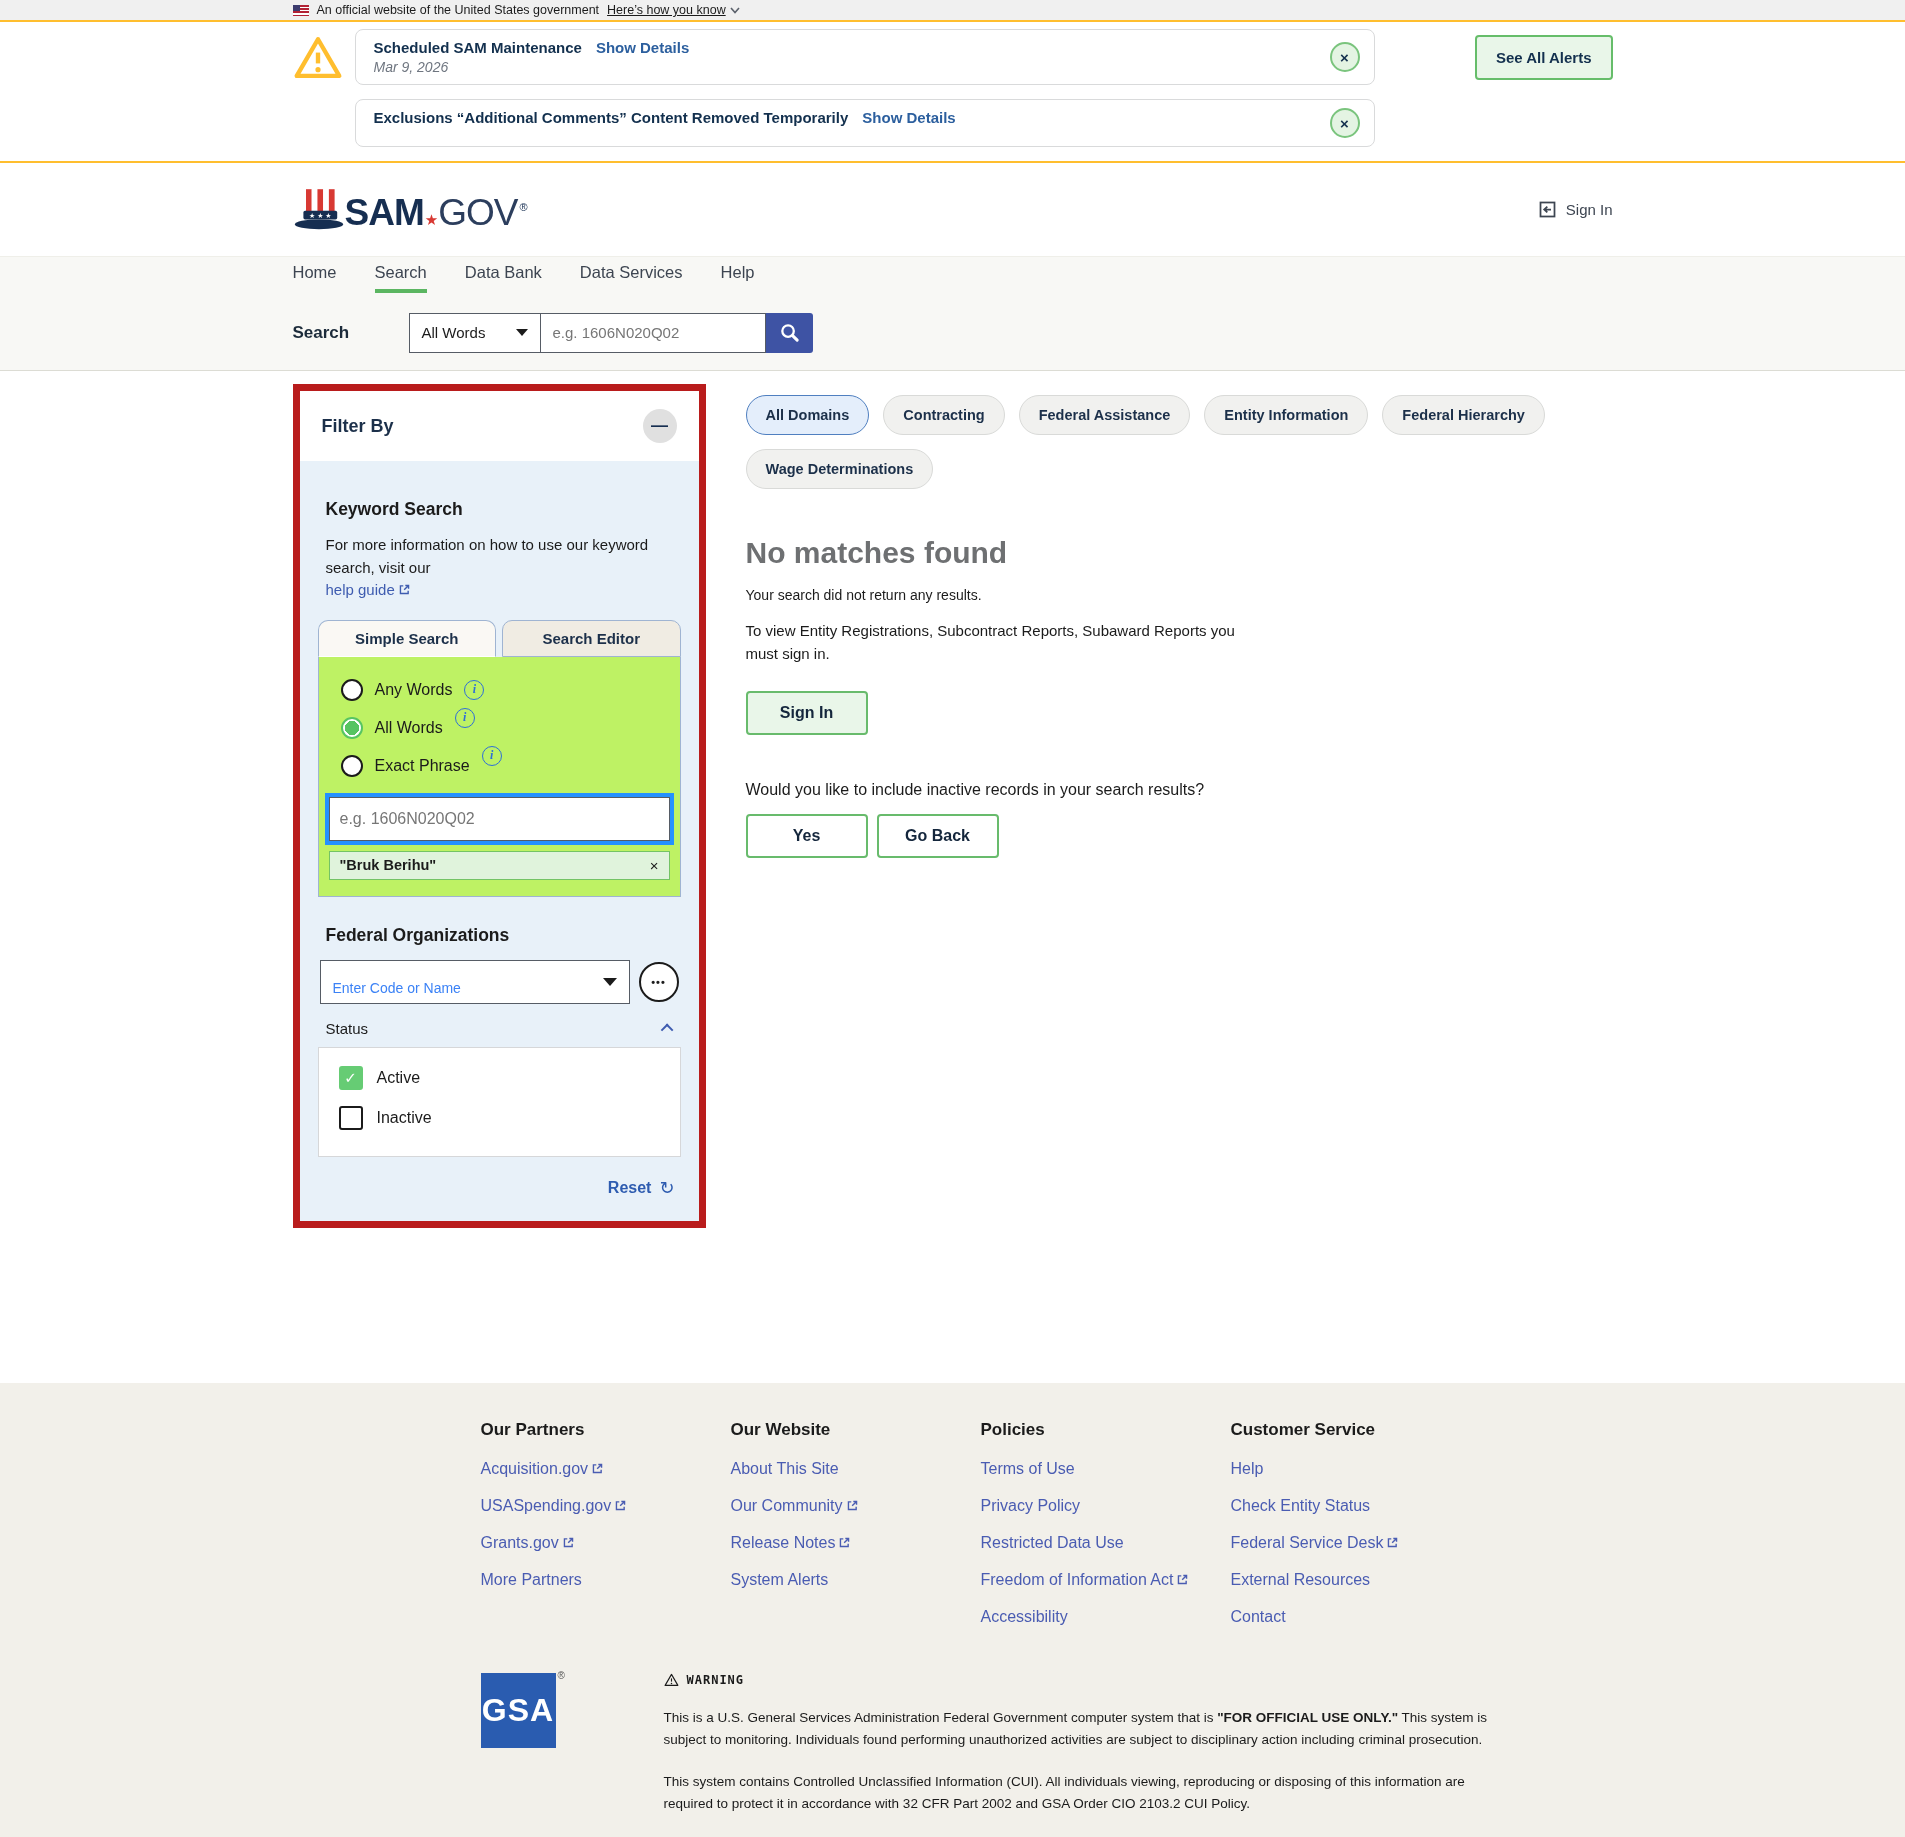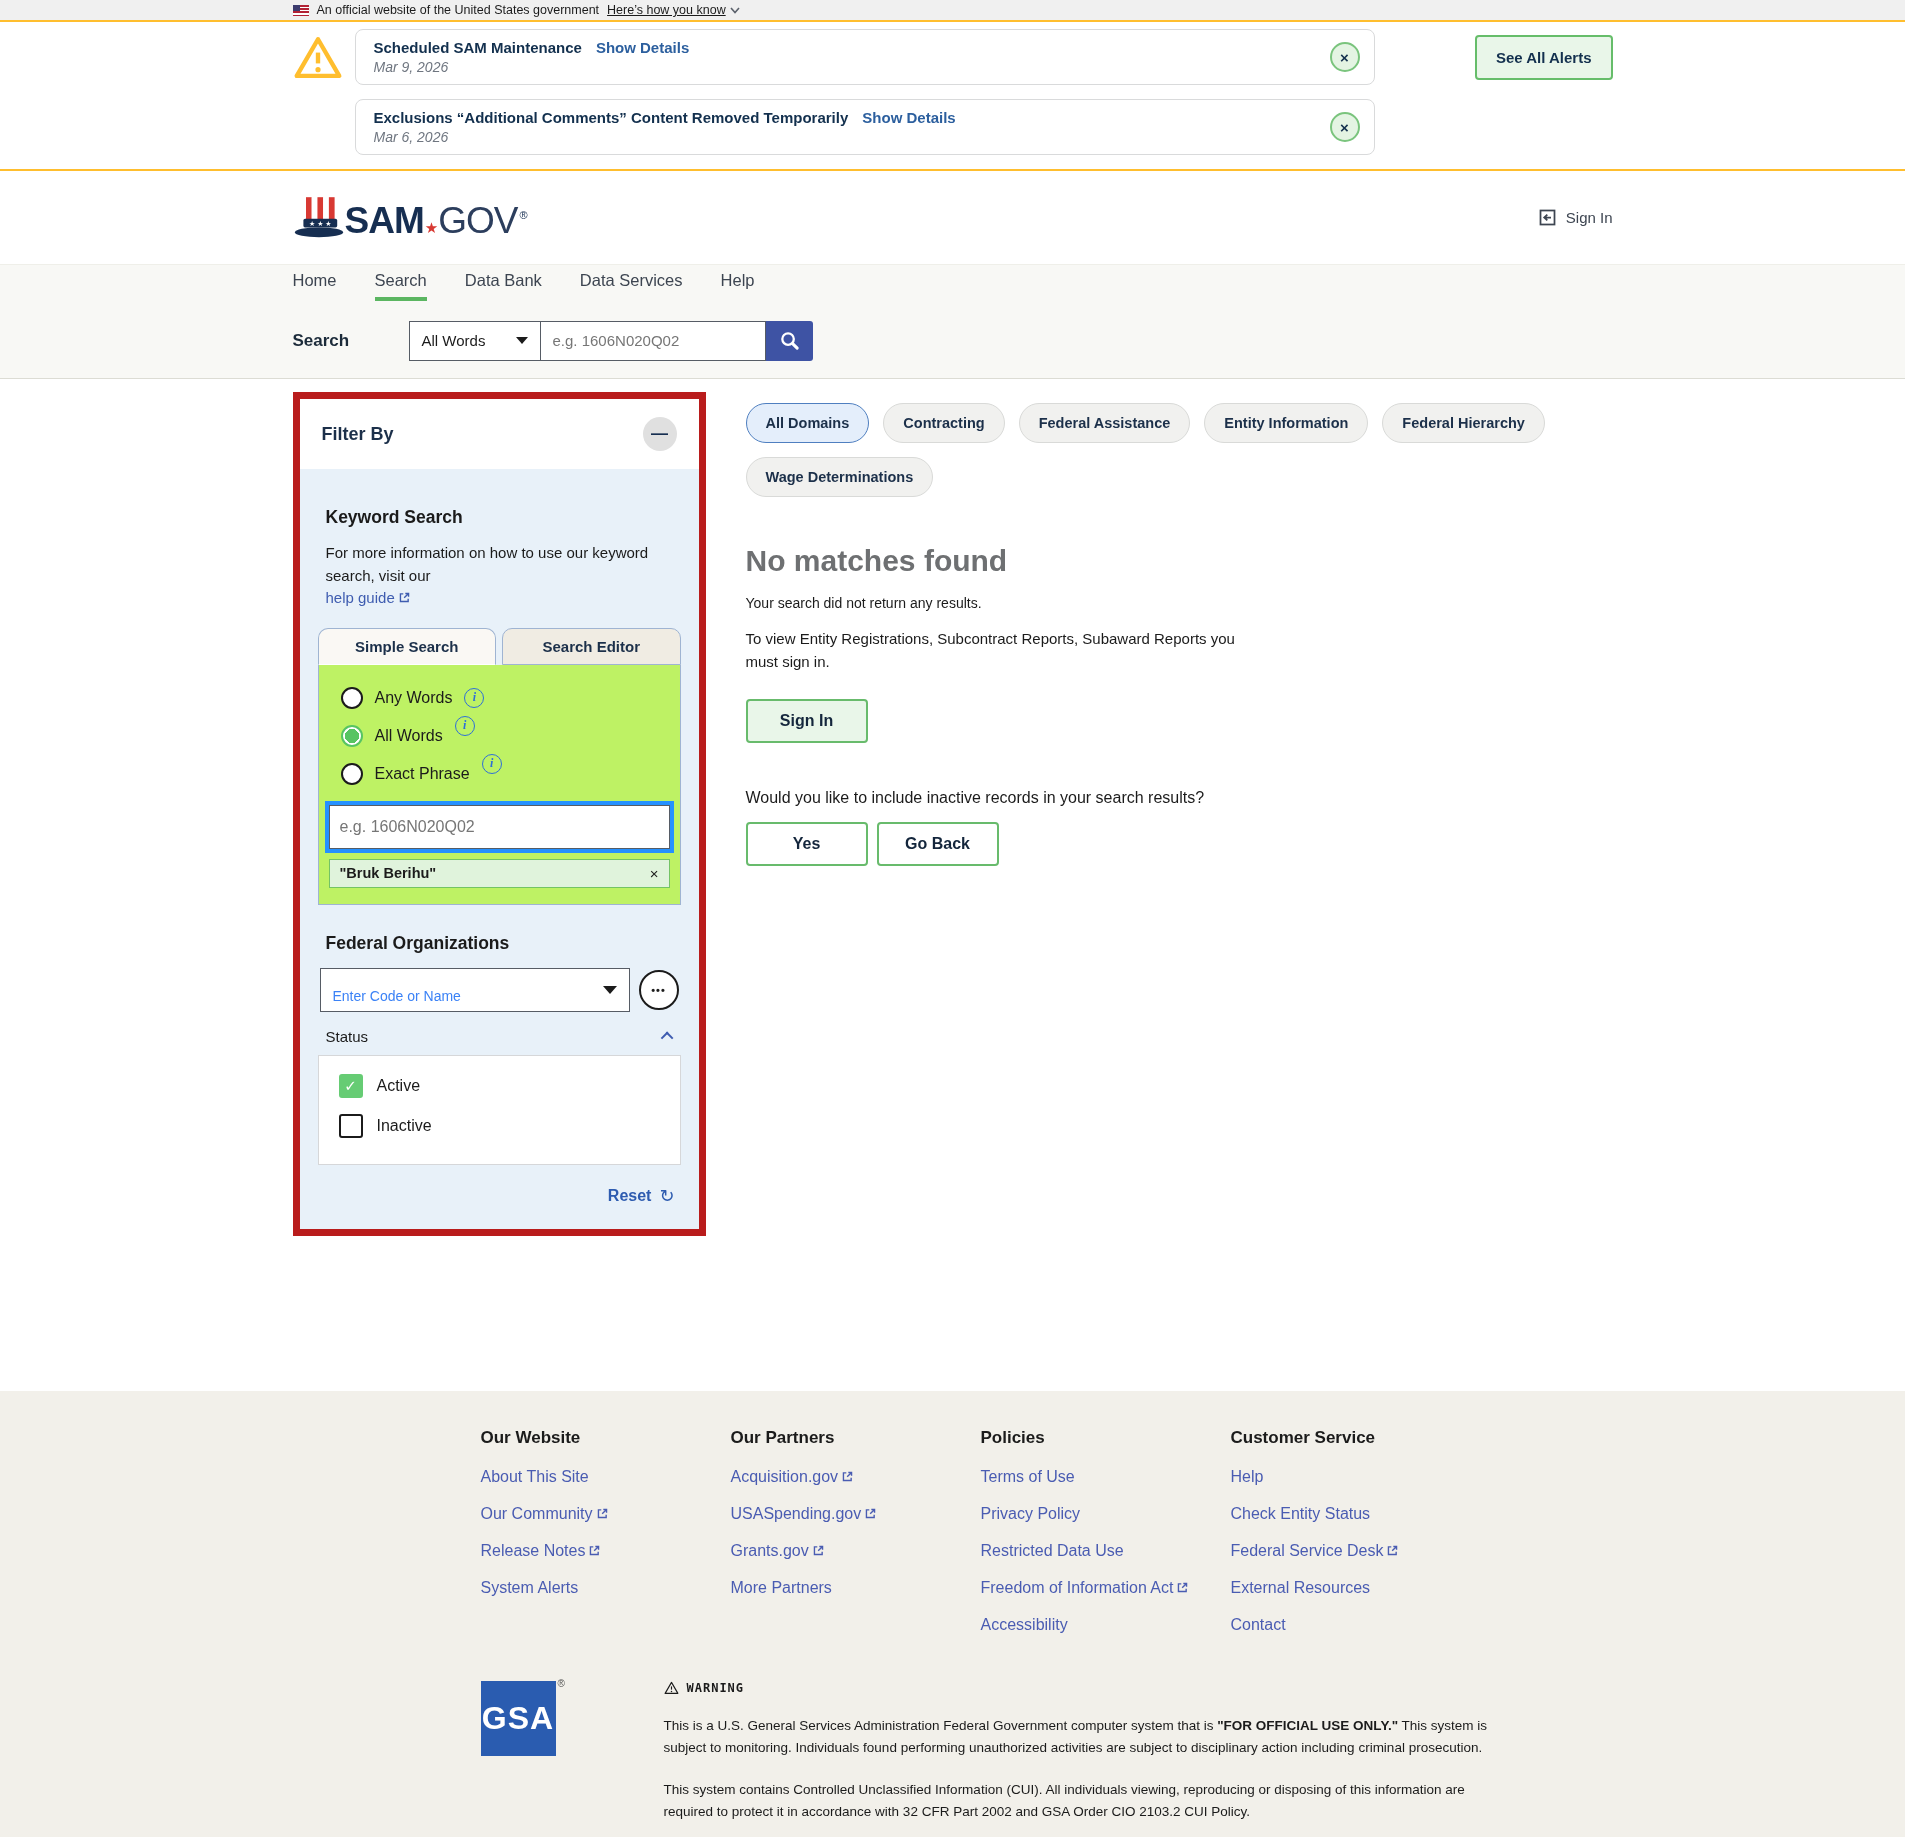--- a/index.html
+++ b/index.html
@@ -188,21 +188,20 @@
         <div class="alert-date">Mar 9, 2026</div>
         <button class="alert-close">
           <span>×</span>
         </button>
       </div>
       <div class="alert-card">
         <div class="alert-title-row">
           <span class="alert-title">Exclusions “Additional Comments” Content Removed Temporarily</span>
           <span class="alert-details">Show Details</span>
         </div>
-        <div class="alert-date">Mar 6, 2026</div>
         <button class="alert-close">
           <span>×</span>
         </button>
       </div>
     </div>
     <button class="see-all-btn">See All Alerts</button>
   </div>
 </div>
 
 <div class="masthead">
@@ -368,48 +367,48 @@
     </div>
 
   </div>
 </div>
 
 <div class="site-footer">
   <div class="container">
     <div class="footer-cols">
 
       <div class="fcol">
+        <div class="fcol-h">Our Partners</div>
+        <span class="flink"><span>Acquisition.gov</span><svg class="ext-ico" width="13" height="13" viewBox="0 0 16 16">
+              <path d="M6.5 3.5 H3 V13 H12.5 V9.5" fill="none" stroke="#4a5cb2" stroke-width="1.7"></path>
+              <path d="M9 3 h4 v4 M13 3 L7.6 8.4" fill="none" stroke="#4a5cb2" stroke-width="1.7"></path>
+            </svg></span>
+        <span class="flink"><span>USASpending.gov</span><svg class="ext-ico" width="13" height="13" viewBox="0 0 16 16">
+              <path d="M6.5 3.5 H3 V13 H12.5 V9.5" fill="none" stroke="#4a5cb2" stroke-width="1.7"></path>
+              <path d="M9 3 h4 v4 M13 3 L7.6 8.4" fill="none" stroke="#4a5cb2" stroke-width="1.7"></path>
+            </svg></span>
+        <span class="flink"><span>Grants.gov</span><svg class="ext-ico" width="13" height="13" viewBox="0 0 16 16">
+              <path d="M6.5 3.5 H3 V13 H12.5 V9.5" fill="none" stroke="#4a5cb2" stroke-width="1.7"></path>
+              <path d="M9 3 h4 v4 M13 3 L7.6 8.4" fill="none" stroke="#4a5cb2" stroke-width="1.7"></path>
+            </svg></span>
+        <span class="flink"><span>More Partners</span></span>
+      </div>
+
+      <div class="fcol">
         <div class="fcol-h">Our Website</div>
         <span class="flink"><span>About This Site</span></span>
         <span class="flink"><span>Our Community</span><svg class="ext-ico" width="13" height="13" viewBox="0 0 16 16">
               <path d="M6.5 3.5 H3 V13 H12.5 V9.5" fill="none" stroke="#4a5cb2" stroke-width="1.7"></path>
               <path d="M9 3 h4 v4 M13 3 L7.6 8.4" fill="none" stroke="#4a5cb2" stroke-width="1.7"></path>
             </svg></span>
         <span class="flink"><span>Release Notes</span><svg class="ext-ico" width="13" height="13" viewBox="0 0 16 16">
               <path d="M6.5 3.5 H3 V13 H12.5 V9.5" fill="none" stroke="#4a5cb2" stroke-width="1.7"></path>
               <path d="M9 3 h4 v4 M13 3 L7.6 8.4" fill="none" stroke="#4a5cb2" stroke-width="1.7"></path>
             </svg></span>
         <span class="flink"><span>System Alerts</span></span>
-      </div>
-
-      <div class="fcol">
-        <div class="fcol-h">Our Partners</div>
-        <span class="flink"><span>Acquisition.gov</span><svg class="ext-ico" width="13" height="13" viewBox="0 0 16 16">
-              <path d="M6.5 3.5 H3 V13 H12.5 V9.5" fill="none" stroke="#4a5cb2" stroke-width="1.7"></path>
-              <path d="M9 3 h4 v4 M13 3 L7.6 8.4" fill="none" stroke="#4a5cb2" stroke-width="1.7"></path>
-            </svg></span>
-        <span class="flink"><span>USASpending.gov</span><svg class="ext-ico" width="13" height="13" viewBox="0 0 16 16">
-              <path d="M6.5 3.5 H3 V13 H12.5 V9.5" fill="none" stroke="#4a5cb2" stroke-width="1.7"></path>
-              <path d="M9 3 h4 v4 M13 3 L7.6 8.4" fill="none" stroke="#4a5cb2" stroke-width="1.7"></path>
-            </svg></span>
-        <span class="flink"><span>Grants.gov</span><svg class="ext-ico" width="13" height="13" viewBox="0 0 16 16">
-              <path d="M6.5 3.5 H3 V13 H12.5 V9.5" fill="none" stroke="#4a5cb2" stroke-width="1.7"></path>
-              <path d="M9 3 h4 v4 M13 3 L7.6 8.4" fill="none" stroke="#4a5cb2" stroke-width="1.7"></path>
-            </svg></span>
-        <span class="flink"><span>More Partners</span></span>
       </div>
 
       <div class="fcol">
         <div class="fcol-h">Policies</div>
         <span class="flink"><span>Terms of Use</span></span>
         <span class="flink"><span>Privacy Policy</span></span>
         <span class="flink"><span>Restricted Data Use</span></span>
         <span class="flink"><span>Freedom of Information Act</span><svg class="ext-ico" width="13" height="13" viewBox="0 0 16 16">
               <path d="M6.5 3.5 H3 V13 H12.5 V9.5" fill="none" stroke="#4a5cb2" stroke-width="1.7"></path>
               <path d="M9 3 h4 v4 M13 3 L7.6 8.4" fill="none" stroke="#4a5cb2" stroke-width="1.7"></path>

